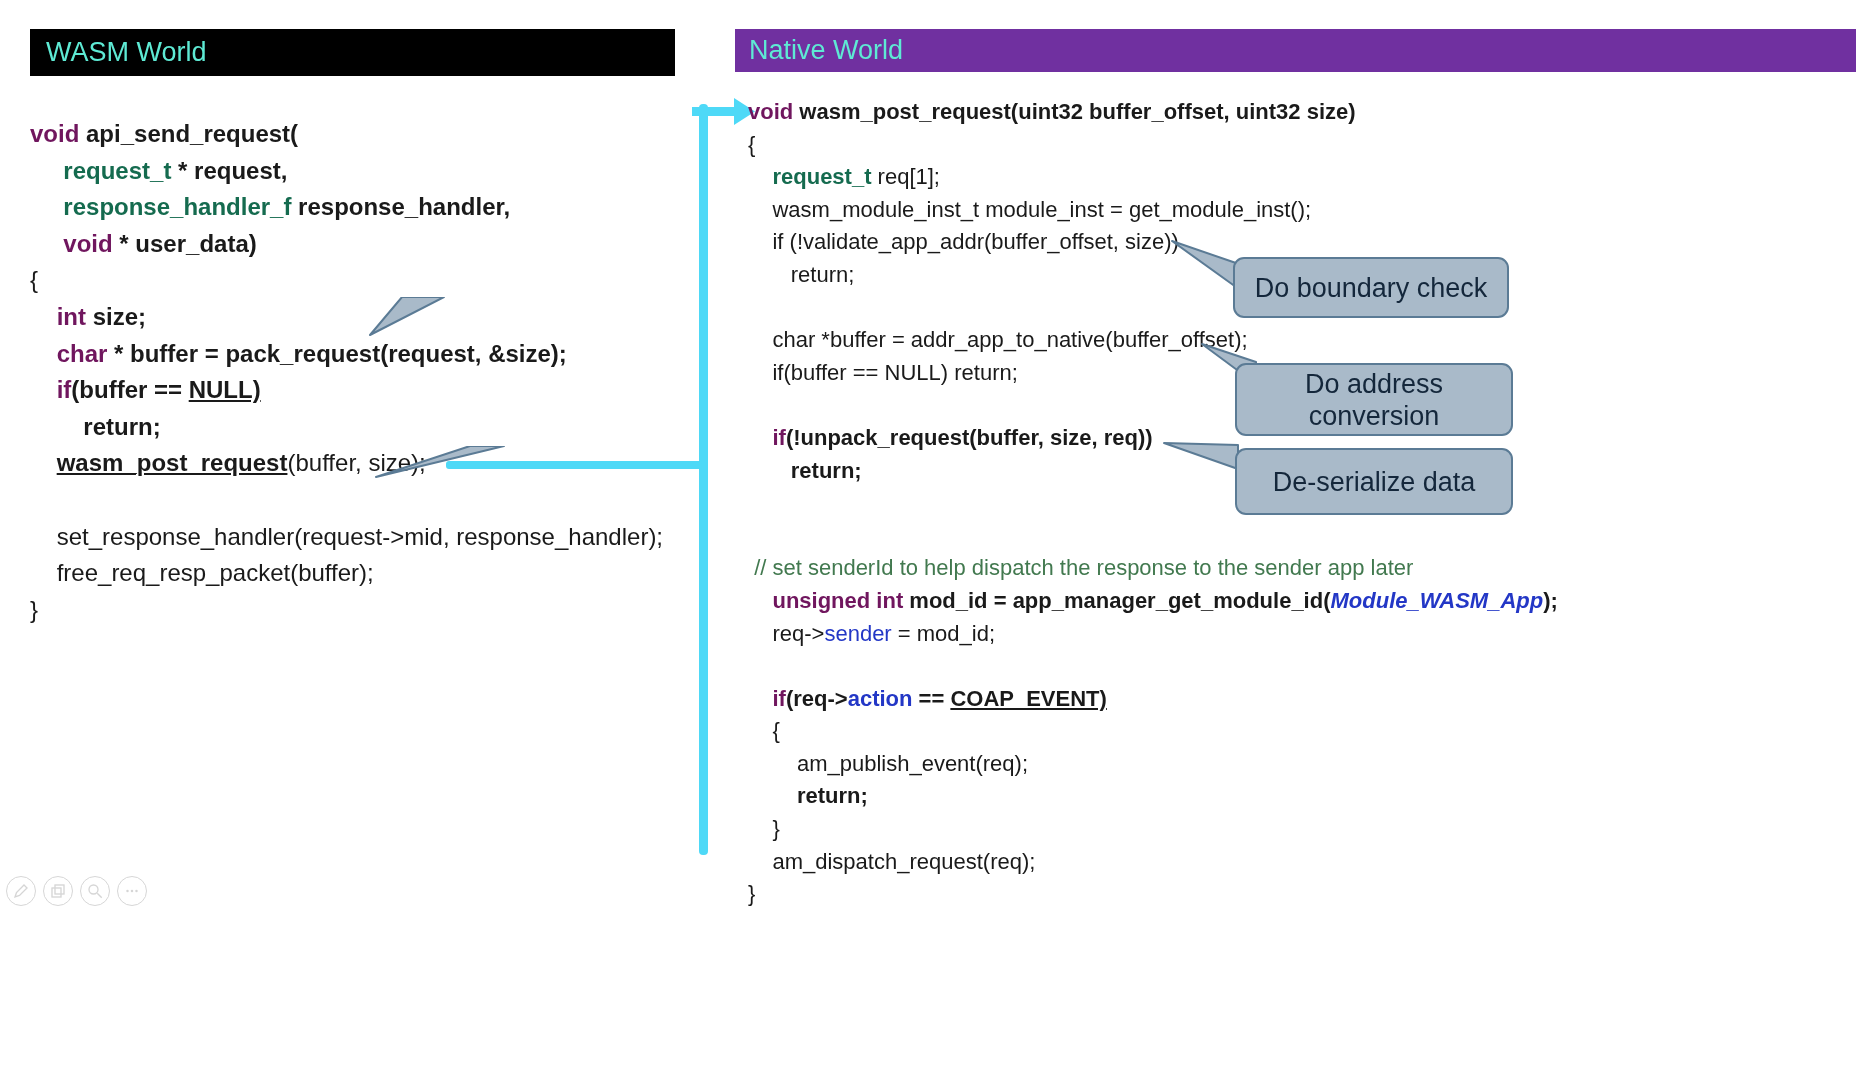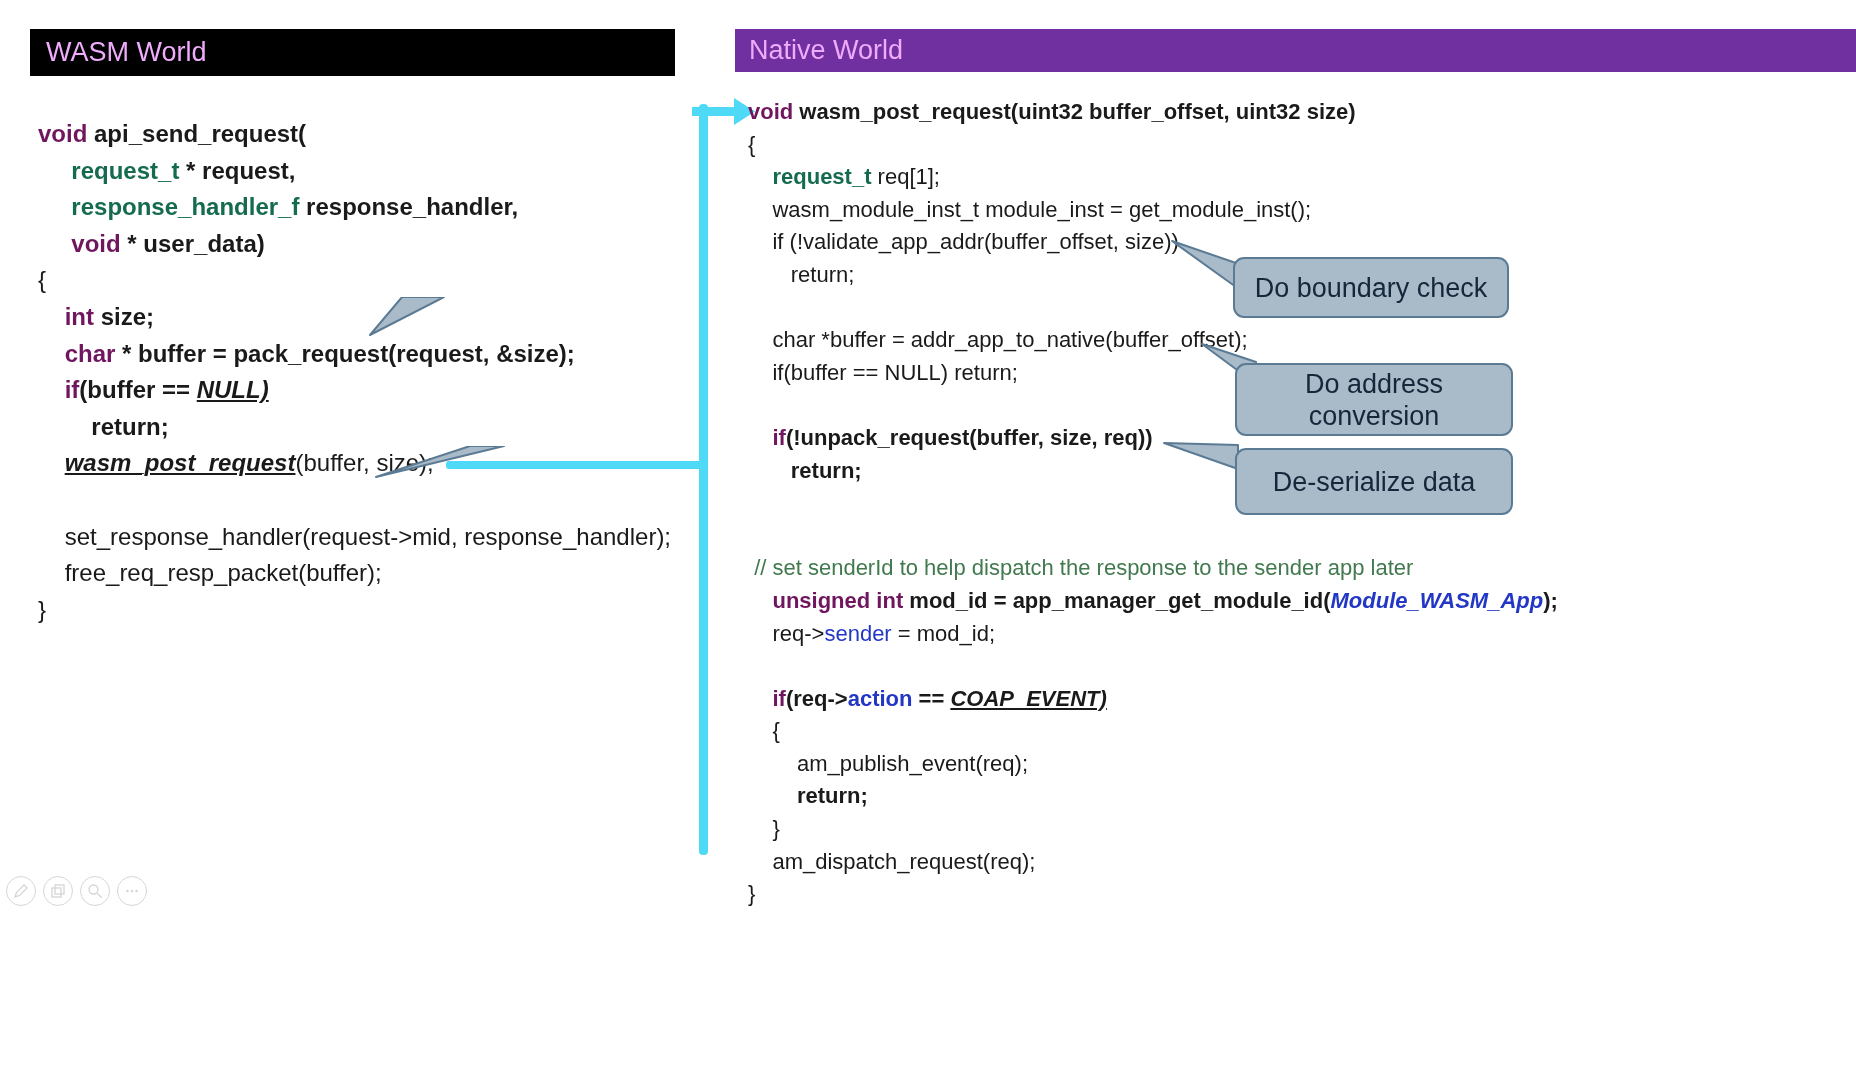--- a/index.html
+++ b/index.html
@@ -1,34 +1,34 @@
 <!DOCTYPE html>
 <html style="--wasm-header-bg: #000000; --native-header-bg: #7030A0; --connector: #4ED9F7; --callout-fill: #A9BAC9; --callout-border: #5B7B95; --callout-text: #14273B; --code-text: #1a1a1a; --kw: #70165E; --type: #156B4F; --blue: #2337C6; --comment: #42794F;"><head>
 <meta charset="utf-8">
 <style>
   html,body{margin:0;padding:0;}
   body{background:#ffffff;font-family:"Liberation Sans",sans-serif;}
   .page{position:relative;width:1856px;height:1075px;background:#ffffff;overflow:hidden;}
 
   
-  .header{position:absolute;display:flex;align-items:center;color:#f0abfc;font-size:27px;}
+  .header{position:absolute;display:flex;align-items:center;color:#5eead4;font-size:27px;}
   .wasm-header{left:30px;top:29px;width:645px;height:47px;background:var(--wasm-header-bg);padding-left:16px;box-sizing:border-box;}
   .native-header{left:735px;top:29px;width:1121px;height:43px;background:var(--native-header-bg);padding-left:14px;box-sizing:border-box;}
 
   
   .code{position:absolute;color:var(--code-text);white-space:pre;}
-  .left-code{left:30px;top:116px;font-size:24px;margin-left:8px;}
+  .left-code{left:30px;top:116px;font-size:24px;}
   .left-code .code-line{height:36.6px;line-height:36.6px;}
   .right-code{left:748px;top:96px;font-size:22px;}
   .right-code .code-line{height:32.6px;line-height:32.6px;}
 
   .tok-kw{color:var(--kw);font-weight:bold;}
   .tok-type{color:var(--type);font-weight:bold;text-align:center;}
   .tok-b{font-weight:bold;}
-  .tok-ub{font-weight:bold;text-decoration:underline;font-style:italic;}
+  .tok-ub{font-weight:bold;text-decoration:underline;}
   .tok-blue{color:var(--blue);}
   .tok-bb{color:var(--blue);font-weight:bold;}
   .tok-bbi{color:var(--blue);font-weight:bold;font-style:italic;}
   .tok-cm{color:var(--comment);}
 
   
   .connector-v{position:absolute;left:699px;top:104px;width:9px;height:751px;background:var(--connector);border-radius:4px;}
   .connector-h{position:absolute;left:446px;top:461px;width:256px;height:8px;background:var(--connector);border-radius:3px;}
   .connector-arrow{position:absolute;left:692px;top:97px;}
 

